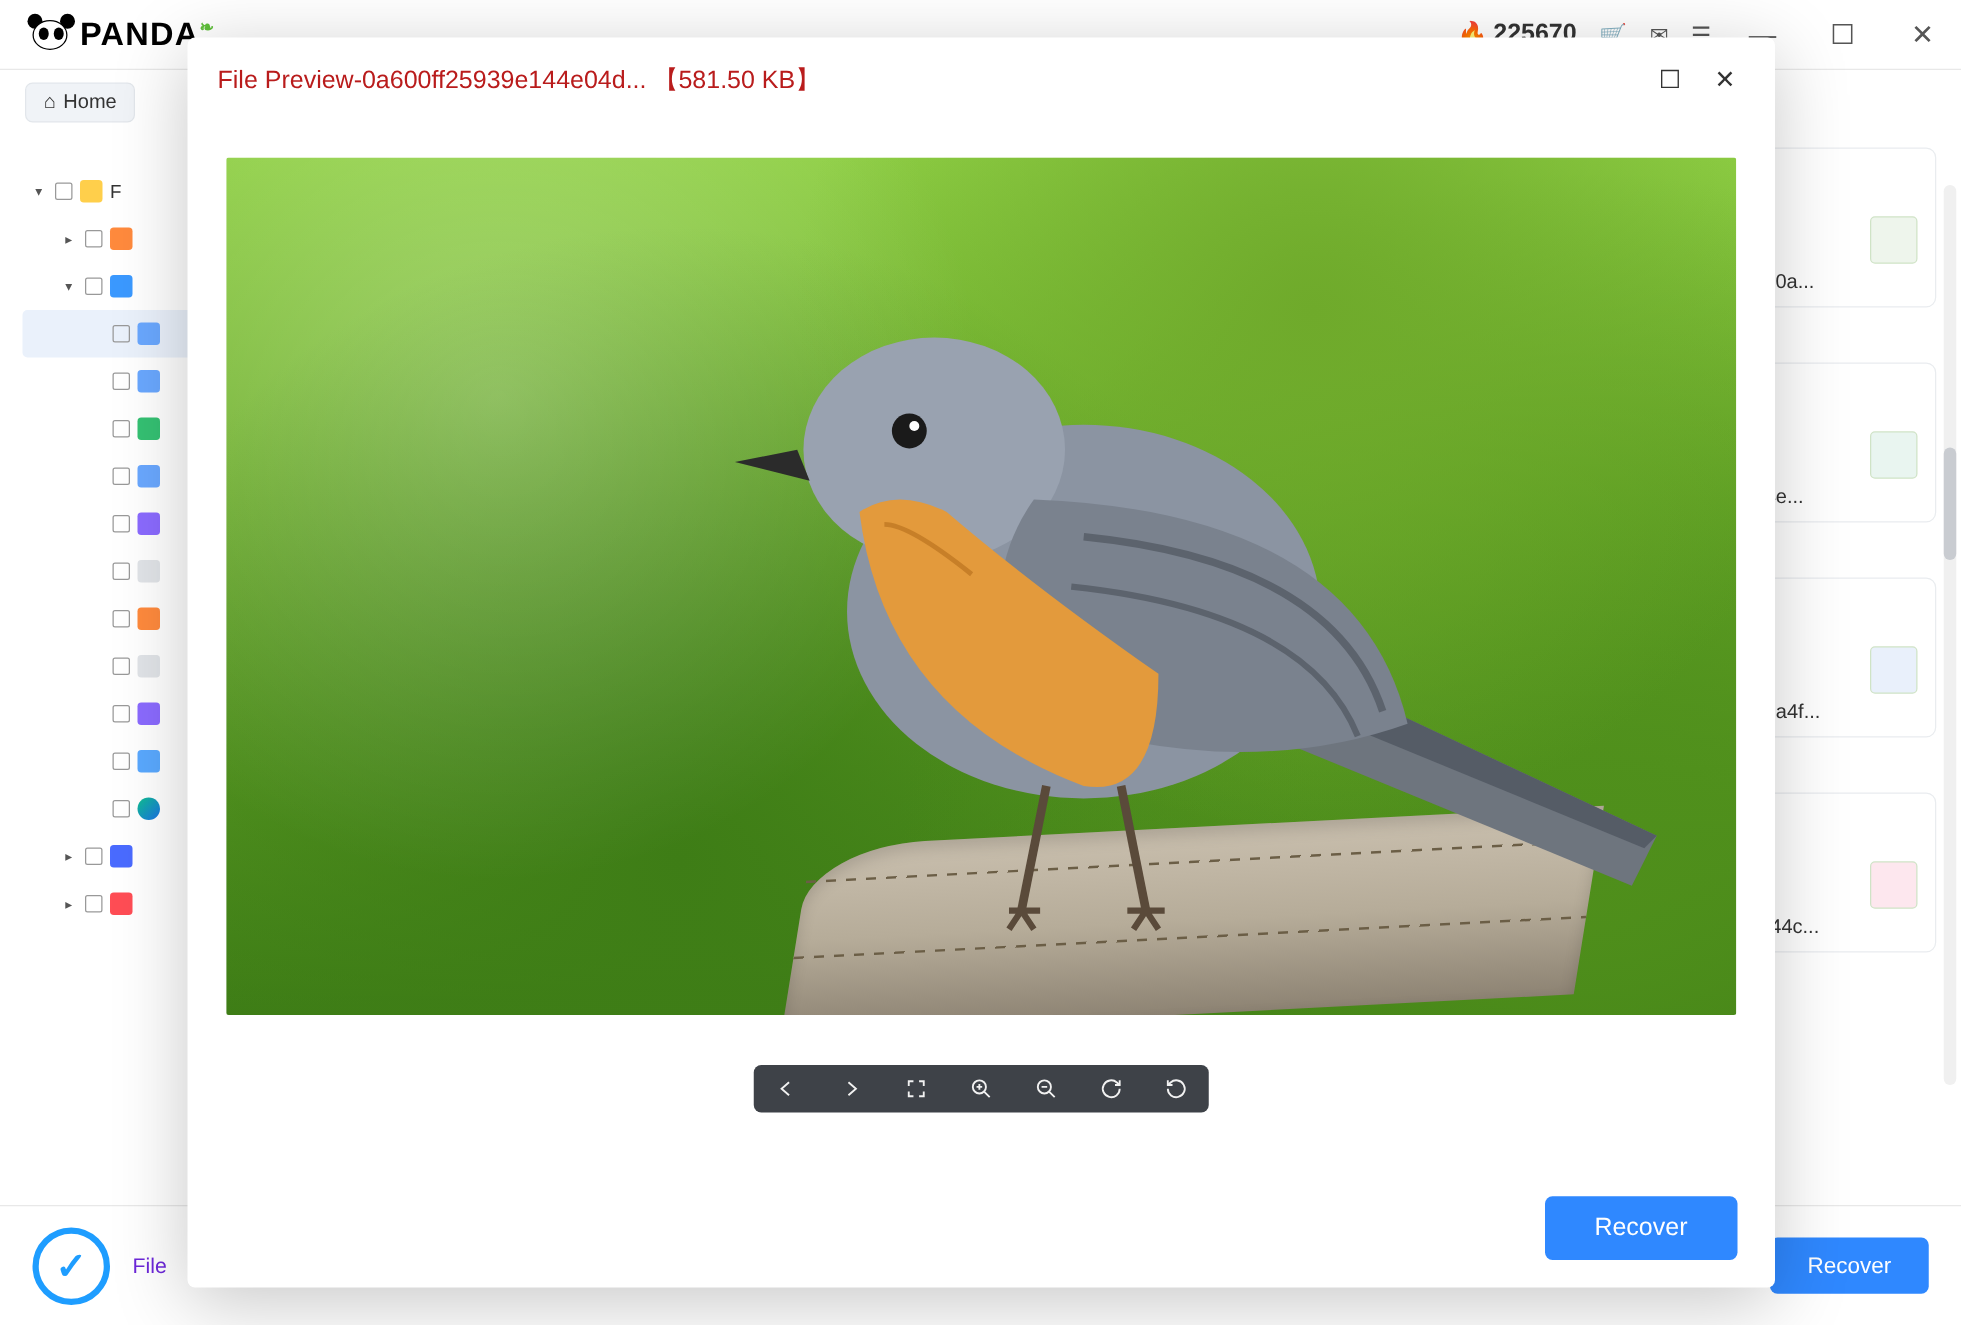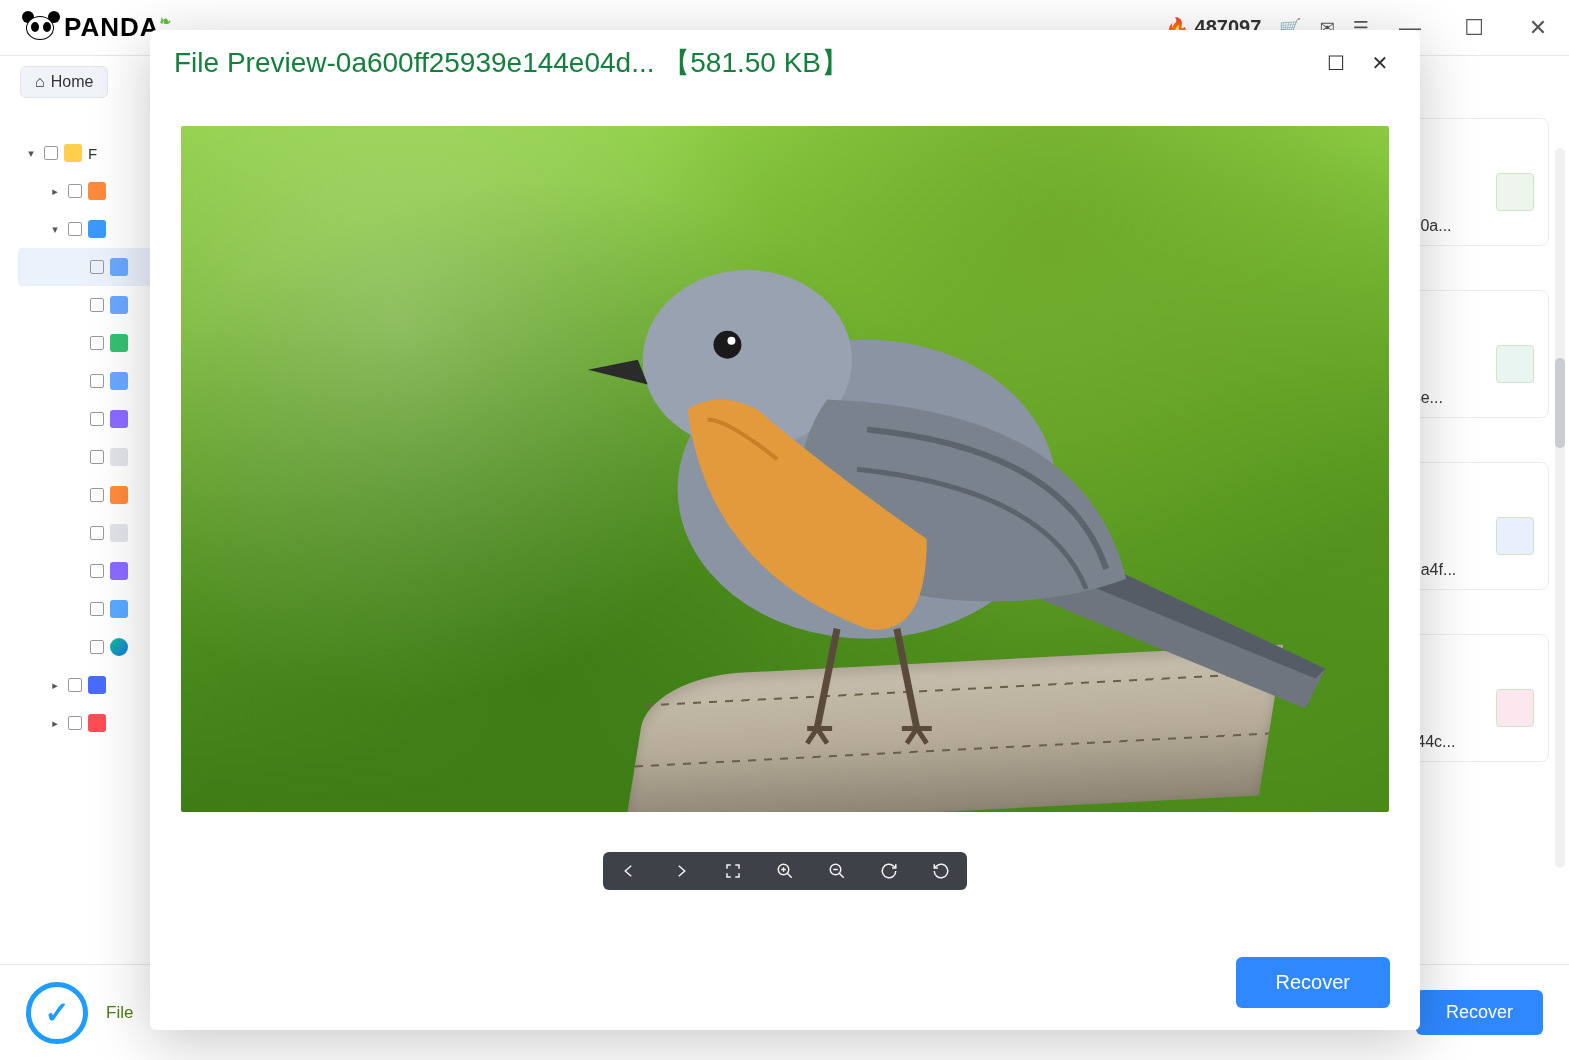--- a/index.html
+++ b/index.html
@@ -100,36 +100,36 @@
   .scroll-thumb { position:absolute; right:4px; top:250px; width:10px; height:90px; background:#c9ccd1; border-radius:5px; cursor:pointer;}
 
   
   .footer {
     height:96px; border-top:1px solid #e8e8e8; display:flex; align-items:center; padding:0 26px; gap:18px;
   }
   .done-badge {
     width:62px; height:62px; border-radius:50%; border:5px solid #1e9dff; display:flex; align-items:center; justify-content:center;
   }
   .done-check { color:#1e9dff; font-size:30px; font-weight:700;}
-  .footer-text { font-size:17px; color:#4d7c0f; }
+  .footer-text { font-size:17px; color:#6d28d9; }
   .footer-spacer{flex:1;}
   .recover-btn-main {
     background:#2f88ff; color:#fff; font-size:18px; padding:12px 30px; border-radius:6px; cursor:pointer; border:none;
   }
 
   
   .modal {
     position:absolute; left:150px; top:30px; width:1270px; height:1000px;
     background:#fff; border-radius:6px; box-shadow:0 12px 60px rgba(0,0,0,.22);
     display:flex; flex-direction:column; overflow:hidden;
   }
   .modal-title {
     height:66px; display:flex; align-items:center; padding:0 18px 0 24px;
   }
-  .modal-title-text { font-size:28px; color:#15803d; }
+  .modal-title-text { font-size:20px; color:#b91c1c; }
   .modal-title .sp{flex:1;}
   .modal-winbtn { width:44px; height:44px; display:flex; align-items:center; justify-content:center; font-size:20px; color:#333; cursor:pointer;}
   .modal-image-area {
     flex:1; display:flex; align-items:flex-start; justify-content:center; padding:30px 30px 0 30px;
   }
   .bird-stage {
     width:1208px; height:686px; position:relative; overflow:hidden; border-radius:2px;
     background:
       radial-gradient(circle at 18% 28%, rgba(255,255,255,.25) 0%, rgba(255,255,255,0) 35%),
       radial-gradient(circle at 72% 18%, #6faa2b 0%, rgba(111,170,43,0) 40%),
@@ -179,21 +179,21 @@
           <span class="head"></span>
           <span class="eye l"></span>
           <span class="eye r"></span>
       </span>
       <span class="logo-text"><span>PANDA</span><span class="leaf">❧</span></span>
     </div>
     <div class="tb-spacer"></div>
     <div class="tb-right">
       <span class="tb-count">
         <span class="fire-icon">🔥</span>
-        <span>487097</span>
+        <span>225670</span>
       </span>
       <span class="tb-item cart-icon">🛒</span>
       <span class="tb-item">✉</span>
       <span class="tb-item">☰</span>
       <span class="wc-btn">—</span>
       <span class="wc-btn">☐</span>
       <span class="wc-btn wc-close">✕</span>
     </div>
   </div>
 

